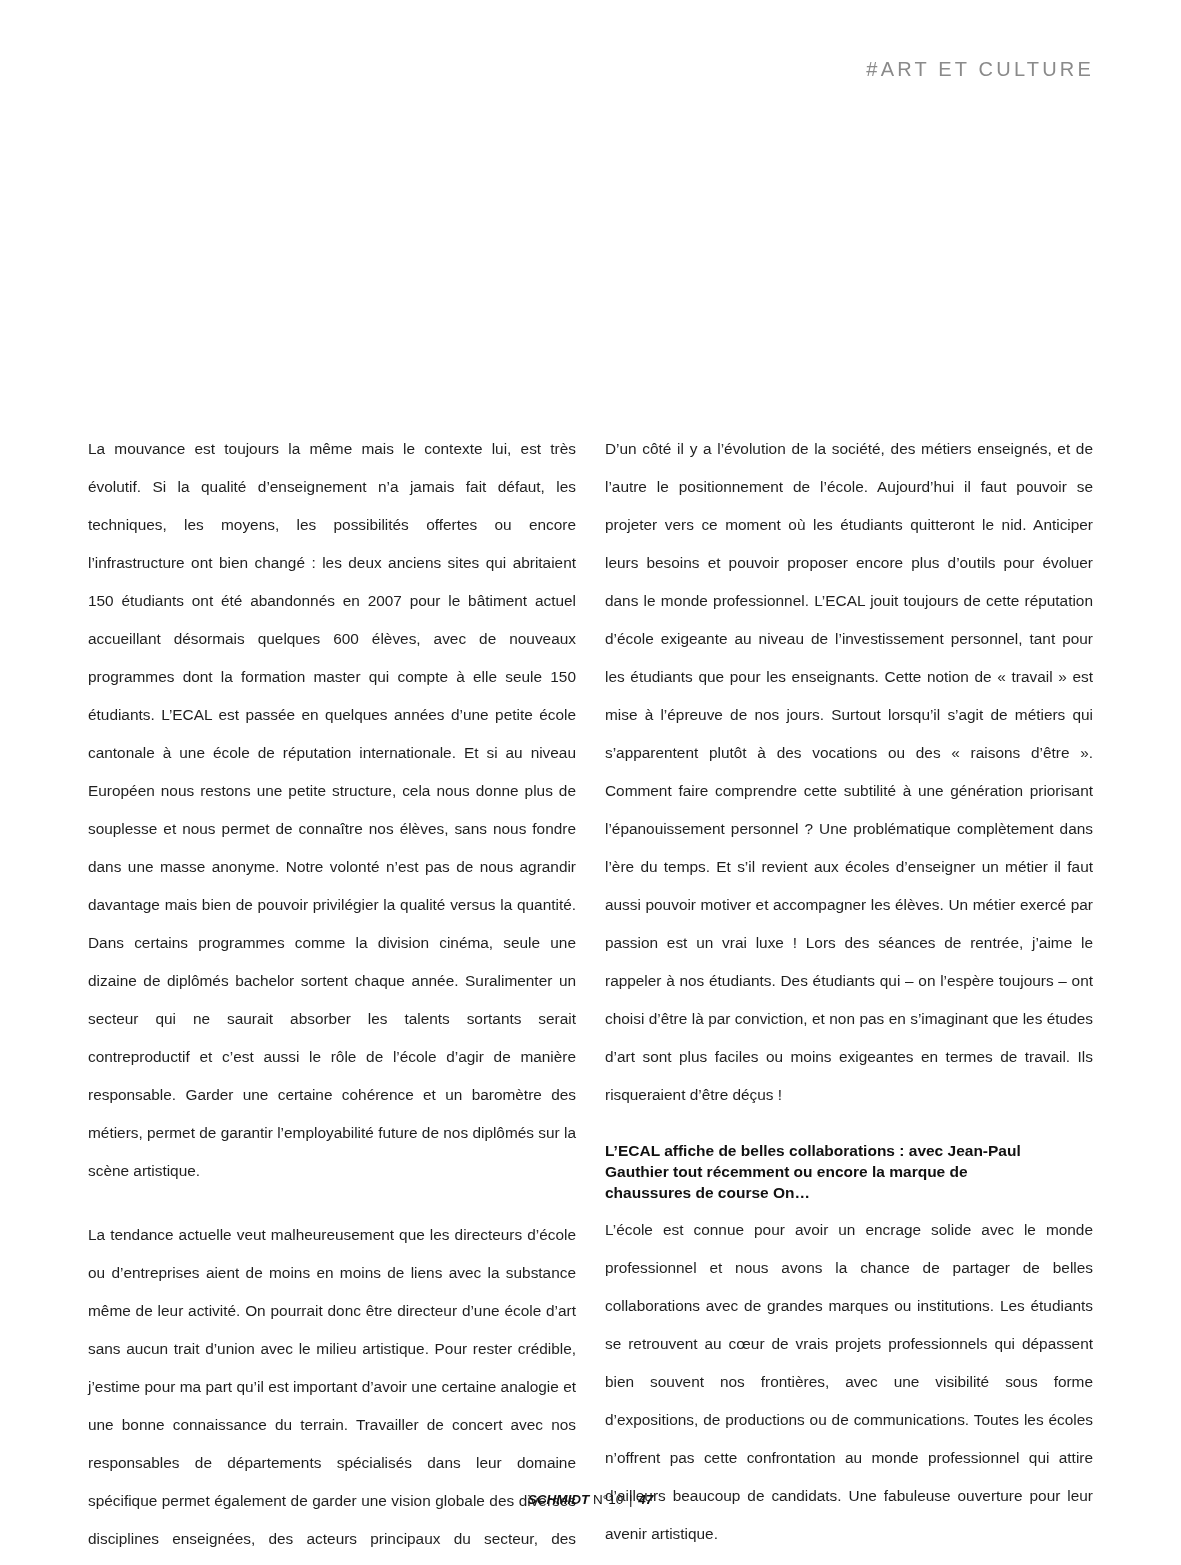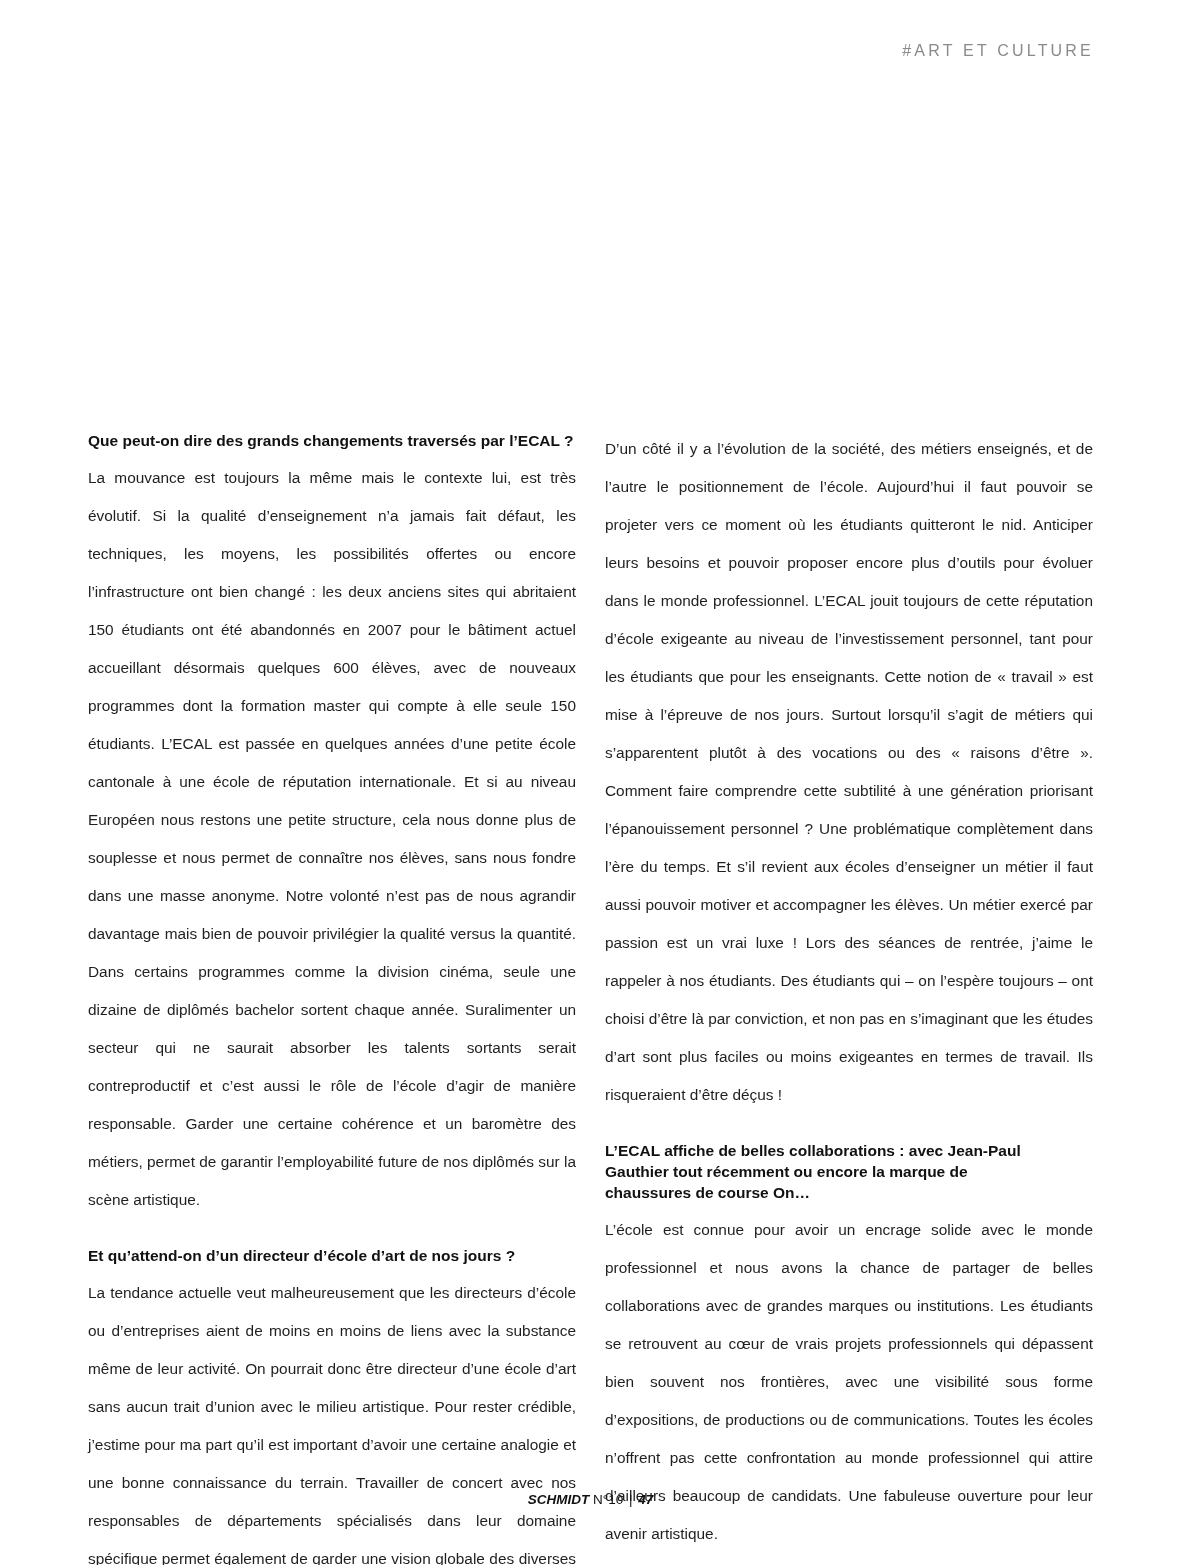--- a/index.html
+++ b/index.html
@@ -6,23 +6,23 @@
     body {
       width: 1181px;
       height: 1565px;
       position: relative;
       overflow: hidden;
       font-family: "Liberation Sans", sans-serif;
       color: #1a1a1a;
     }
     .section-tag {
       position: absolute;
-      top: 42px;
+      top: 58px;
       right: 87px;
-      font-size: 16px;
+      font-size: 20px;
       letter-spacing: 3.2px;
       color: #8a8a8a;
       font-weight: normal;
     }
     .column {
       position: absolute;
       top: 430px;
       width: 488px;
     }
     .col-left { left: 88px; }
@@ -62,25 +62,23 @@
     .footer .sep { font-weight: normal; margin: 0 2px; }
     .footer .page-num { font-weight: bold; font-style: italic; }
   </style>
 </head>
 <body>
 
 <div class="section-tag">#ART ET CULTURE</div>
 
 <div class="column col-left">
   <div class="qa">
-    <p class="question">Que peut-on dire des grands changements traversés par l’ECAL ?</p>
     <p class="answer">La mouvance est toujours la même mais le contexte lui, est très évolutif. Si la qualité d’enseignement n’a jamais fait défaut, les techniques, les moyens, les possibilités offertes ou encore l’infrastructure ont bien changé : les deux anciens sites qui abritaient 150 étudiants ont été abandonnés en 2007 pour le bâtiment actuel accueillant désormais quelques 600 élèves, avec de nouveaux programmes dont la formation master qui compte à elle seule 150 étudiants. L’ECAL est passée en quelques années d’une petite école cantonale à une école de réputation internationale. Et si au niveau Européen nous restons une petite structure, cela nous donne plus de souplesse et nous permet de connaître nos élèves, sans nous fondre dans une masse anonyme. Notre volonté n’est pas de nous agrandir davantage mais bien de pouvoir privilégier la qualité versus la quantité. Dans certains programmes comme la division cinéma, seule une dizaine de diplômés bachelor sortent chaque année. Suralimenter un secteur qui ne saurait absorber les talents sortants serait contreproductif et c’est aussi le rôle de l’école d’agir de manière responsable. Garder une certaine cohérence et un baromètre des métiers, permet de garantir l’employabilité future de nos diplômés sur la scène artistique.</p>
   </div>
   <div class="qa">
-    <p class="question">Et qu’attend-on d’un directeur d’école d’art de nos jours ?</p>
     <p class="answer">La tendance actuelle veut malheureusement que les directeurs d’école ou d’entreprises aient de moins en moins de liens avec la substance même de leur activité. On pourrait donc être directeur d’une école d’art sans aucun trait d’union avec le milieu artistique. Pour rester crédible, j’estime pour ma part qu’il est important d’avoir une certaine analogie et une bonne connaissance du terrain. Travailler de concert avec nos responsables de départements spécialisés dans leur domaine spécifique permet également de garder une vision globale des diverses disciplines enseignées, des acteurs principaux du secteur, des tendances actuelles ou encore des institutions ou événements qui comptent.</p>
   </div>
 </div>
 
 <div class="column col-right">
   <div class="qa">
     <p class="answer">D’un côté il y a l’évolution de la société, des métiers enseignés, et de l’autre le positionnement de l’école. Aujourd’hui il faut pouvoir se projeter vers ce moment où les étudiants quitteront le nid. Anticiper leurs besoins et pouvoir proposer encore plus d’outils pour évoluer dans le monde professionnel. L’ECAL jouit toujours de cette réputation d’école exigeante au niveau de l’investissement personnel, tant pour les étudiants que pour les enseignants. Cette notion de « travail » est mise à l’épreuve de nos jours. Surtout lorsqu’il s’agit de métiers qui s’apparentent plutôt à des vocations ou des « raisons d’être ». Comment faire comprendre cette subtilité à une génération priorisant l’épanouissement personnel ? Une problématique complètement dans l’ère du temps. Et s’il revient aux écoles d’enseigner un métier il faut aussi pouvoir motiver et accompagner les élèves. Un métier exercé par passion est un vrai luxe ! Lors des séances de rentrée, j’aime le rappeler à nos étudiants. Des étudiants qui – on l’espère toujours – ont choisi d’être là par conviction, et non pas en s’imaginant que les études d’art sont plus faciles ou moins exigeantes en termes de travail. Ils risqueraient d’être déçus !</p>
   </div>
   <div class="qa" style="margin-bottom:0">
     <p class="question" style="width:440px">L’ECAL affiche de belles collaborations : avec Jean-Paul Gauthier tout récemment ou encore la marque de chaussures de course On…</p>

